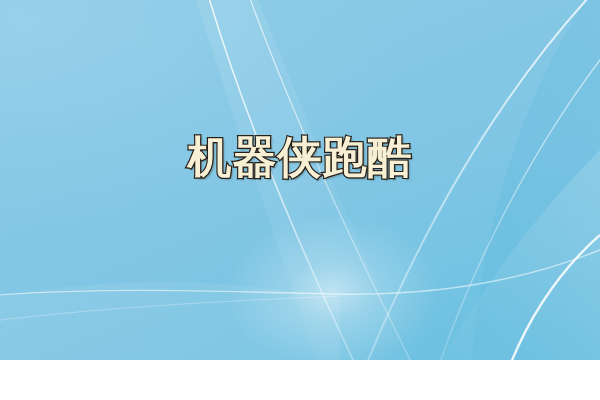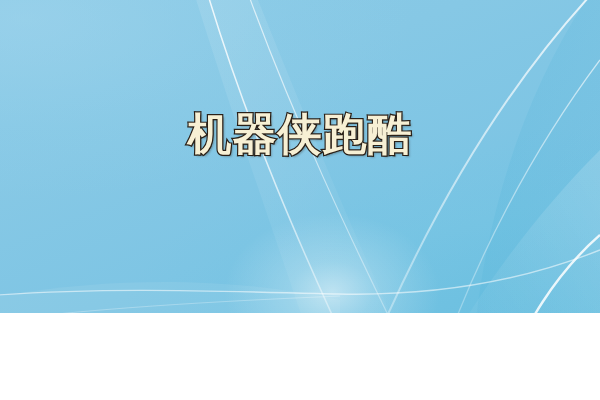--- a/index.html
+++ b/index.html
@@ -8,21 +8,21 @@
     padding: 0;
     background: #ffffff;
   }
   body {
     font-family: "DejaVu Sans", "Liberation Sans", sans-serif;
   }
 
   #banner {
     position: relative;
     width: 600px;
-    height: 313px;
+    height: 360px;
     overflow: hidden;
     background: #0f172a;
   }
 
   
   .bg-base {
     position: absolute;
     inset: 0;
     background:
       linear-gradient(158deg,

